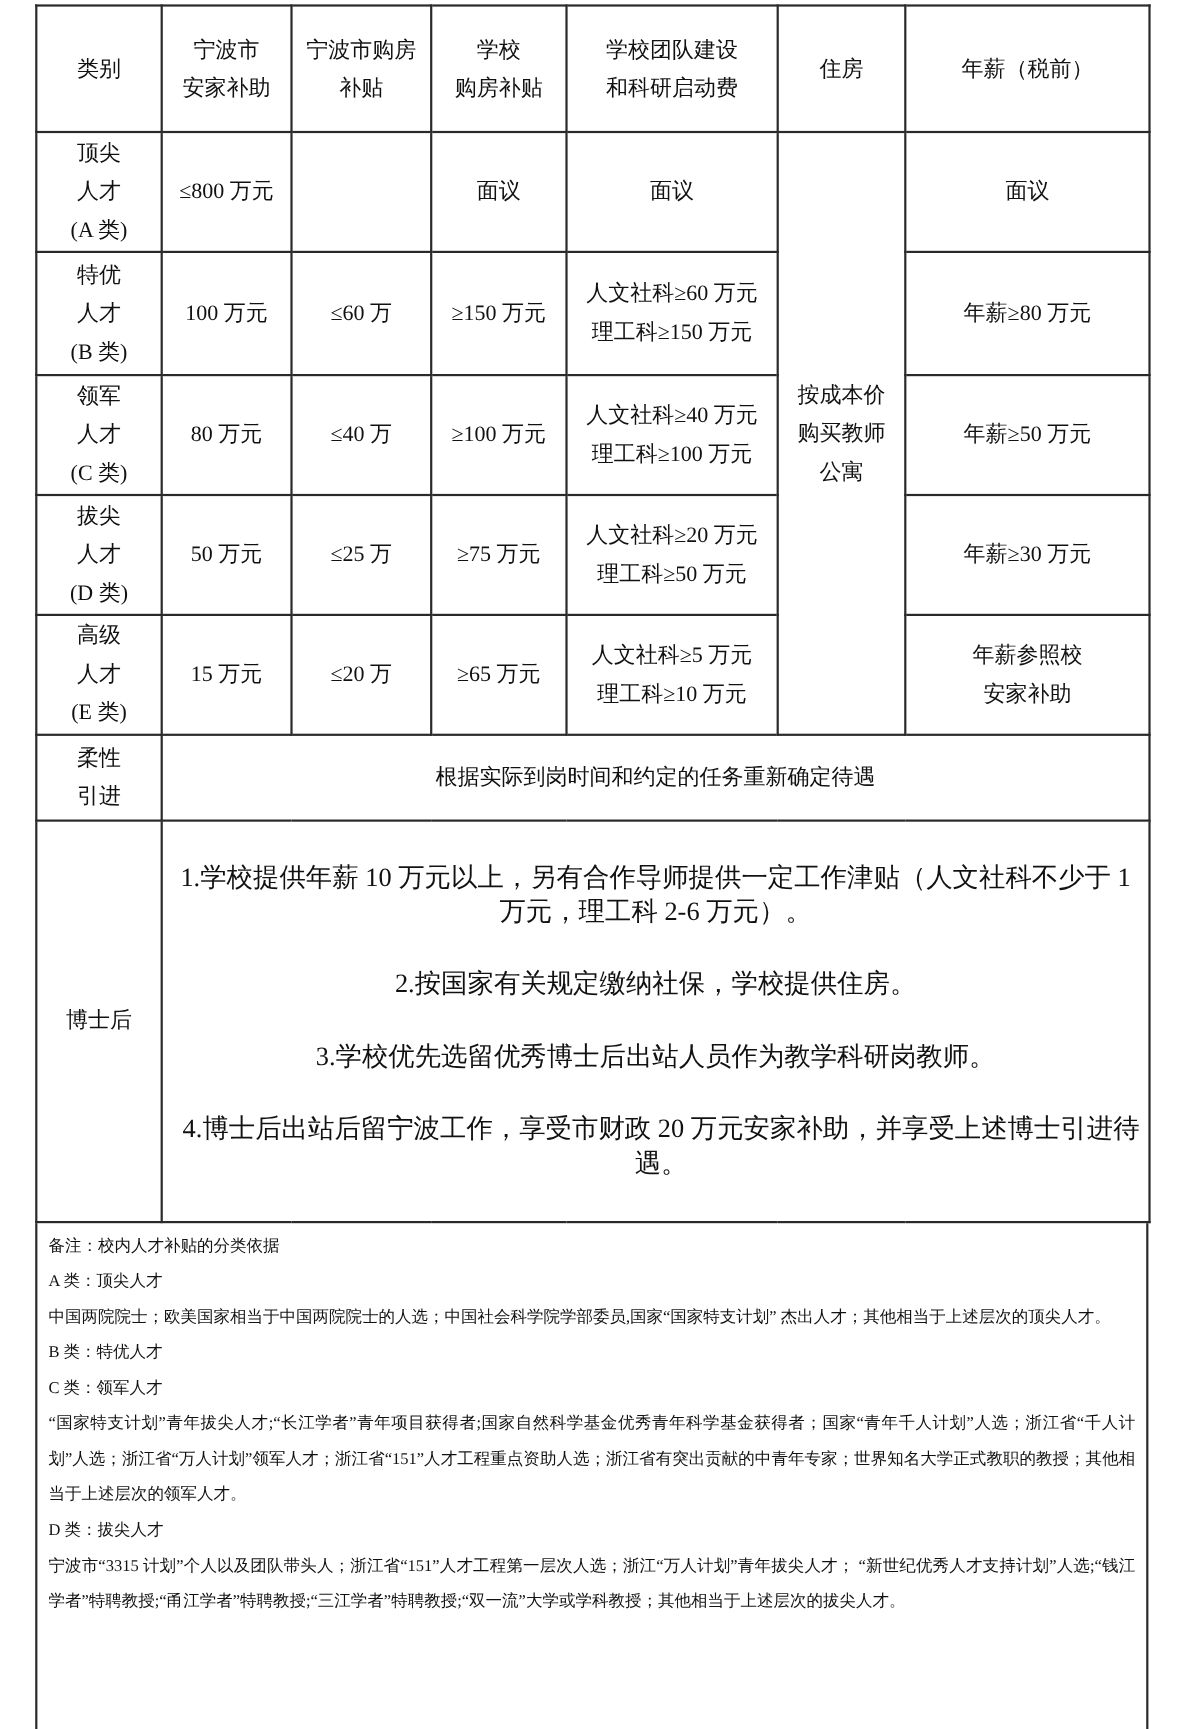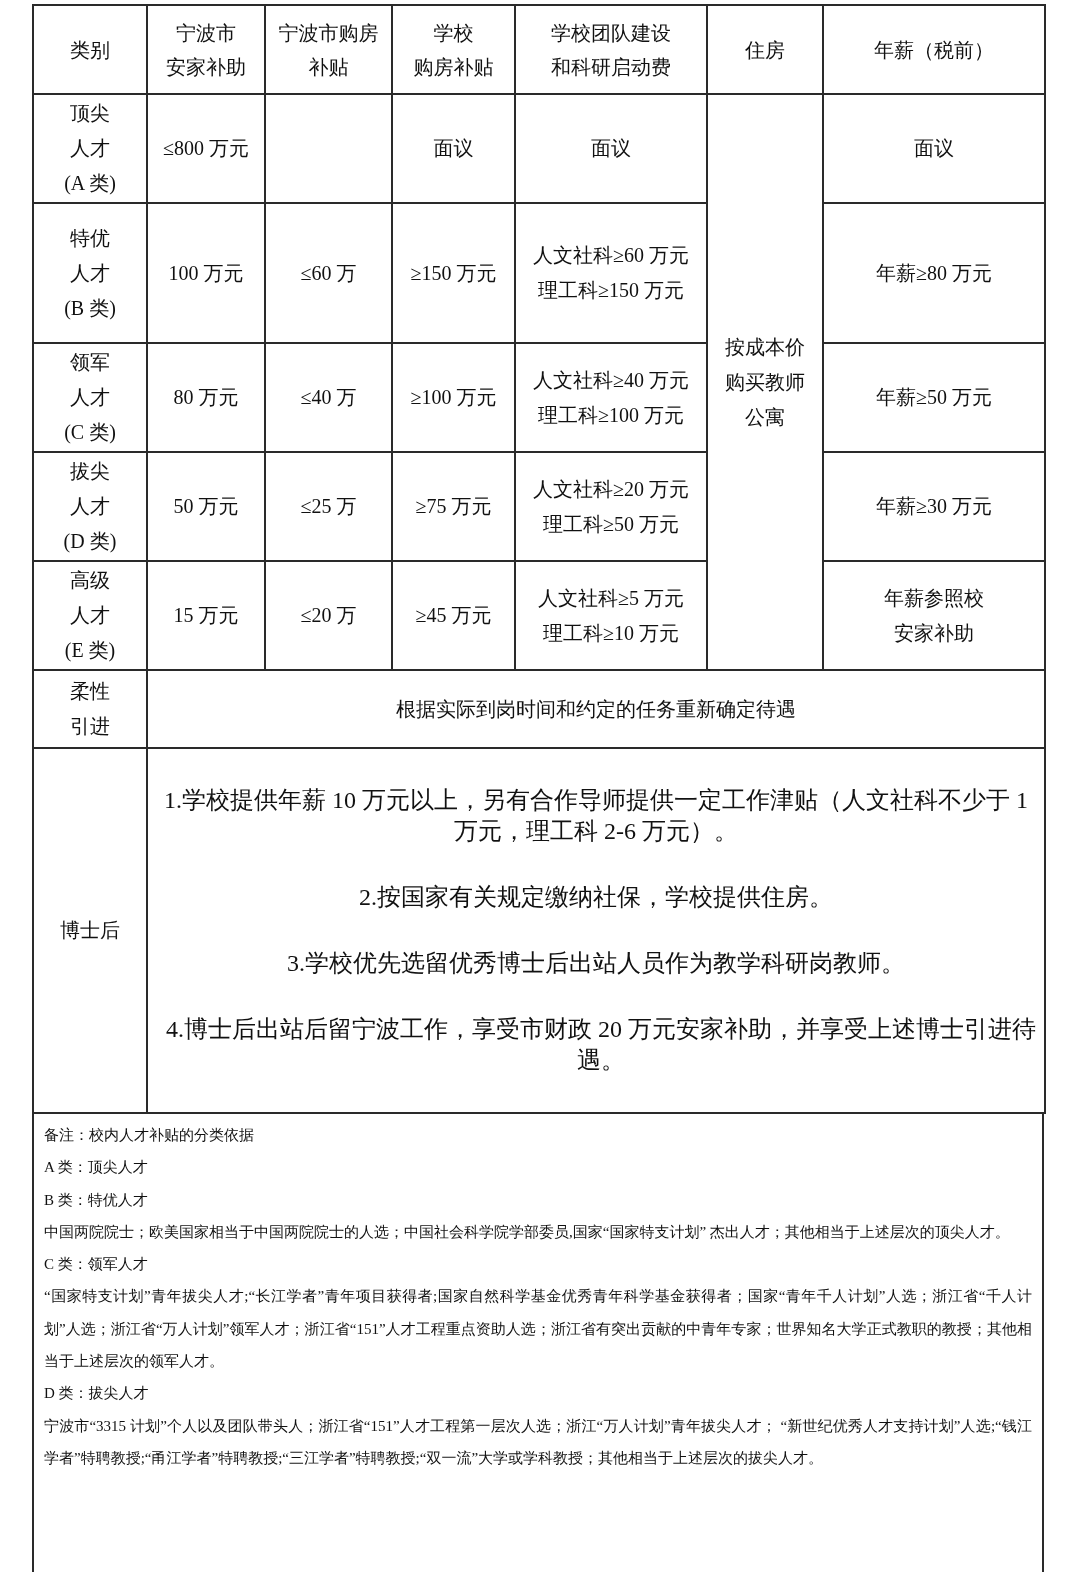--- a/index.html
+++ b/index.html
@@ -17,23 +17,23 @@
   table.benefits th, table.benefits td {
     border:2px solid #2a2a2a;
     text-align:center; vertical-align:middle;
     font-weight:normal;
     font-size:20px; line-height:1.75;
     padding:1px 2px;
     white-space:pre-line;
     overflow:hidden;
   }
   table.benefits th { line-height:1.7; }
-  tr.r-head   { height:89px; }
+  tr.r-head   { height:115px; }
   tr.r-a      { height:107px;font-family:Liberation Serif, serif; }
-  tr.r-b      { height:140px; }
+  tr.r-b      { height:112px; }
   tr.r-c      { height:108px; }
   tr.r-d      { height:108px; }
   tr.r-e      { height:108px;border-radius:11px; }
   tr.r-flex   { height:78px; }
   tr.r-post   { height:153px; }
   td.cat { line-height:1.8; }
   td.nowrap { white-space:pre; }
   td.postdoc-cell {
     text-align:left; vertical-align:middle;
     padding:4px 8px 4px 12px;
@@ -134,21 +134,21 @@
 理工科≥50 万元</td>
       <td class="nowrap">年薪≥30 万元</td>
     </tr>
 
     <tr class="r-e">
       <td class="cat nowrap">高级
 人才
 (E 类)</td>
       <td class="nowrap">15 万元</td>
       <td class="nowrap">≤20 万</td>
-      <td class="nowrap">≥45 万元</td>
+      <td class="nowrap">≥65 万元</td>
       <td class="nowrap">人文社科≥5 万元
 理工科≥10 万元</td>
       <td class="nowrap">年薪参照校
 安家补助</td>
     </tr>
 
     <tr class="r-flex">
       <td class="cat nowrap">柔性
 引进</td>
       <td colspan="6">根据实际到岗时间和约定的任务重新确定待遇</td>
@@ -162,22 +162,22 @@
         <div class="pline">3.学校优先选留优秀博士后出站人员作为教学科研岗教师。</div>
         <div class="pline indent">4.博士后出站后留宁波工作，享受市财政 20 万元安家补助，并享受上述博士引进待遇。</div>
       </td>
     </tr>
   </tbody>
     </table>
 
   <div class="remarks">
     <div class="rline">备注：校内人才补贴的分类依据</div>
     <div class="rline">A 类：顶尖人才</div>
+    <div class="rline">中国两院院士；欧美国家相当于中国两院院士的人选；中国社会科学院学部委员,国家“国家特支计划” 杰出人才；其他相当于上述层次的顶尖人才。</div>
     <div class="rline">B 类：特优人才</div>
-    <div class="rline">中国两院院士；欧美国家相当于中国两院院士的人选；中国社会科学院学部委员,国家“国家特支计划” 杰出人才；其他相当于上述层次的顶尖人才。</div>
     <div class="rline">C 类：领军人才</div>
     <div class="rline">“国家特支计划”青年拔尖人才;“长江学者”青年项目获得者;国家自然科学基金优秀青年科学基金获得者；国家“青年千人计划”人选；浙江省“千人计划”人选；浙江省“万人计划”领军人才；浙江省“151”人才工程重点资助人选；浙江省有突出贡献的中青年专家；世界知名大学正式教职的教授；其他相当于上述层次的领军人才。</div>
     <div class="rline">D 类：拔尖人才</div>
     <div class="rline">宁波市“3315 计划”个人以及团队带头人；浙江省“151”人才工程第一层次人选；浙江“万人计划”青年拔尖人才； “新世纪优秀人才支持计划”人选;“钱江学者”特聘教授;“甬江学者”特聘教授;“三江学者”特聘教授;“双一流”大学或学科教授；其他相当于上述层次的拔尖人才。</div>
 
   </div>
 
 </div>
 
 </body></html>

